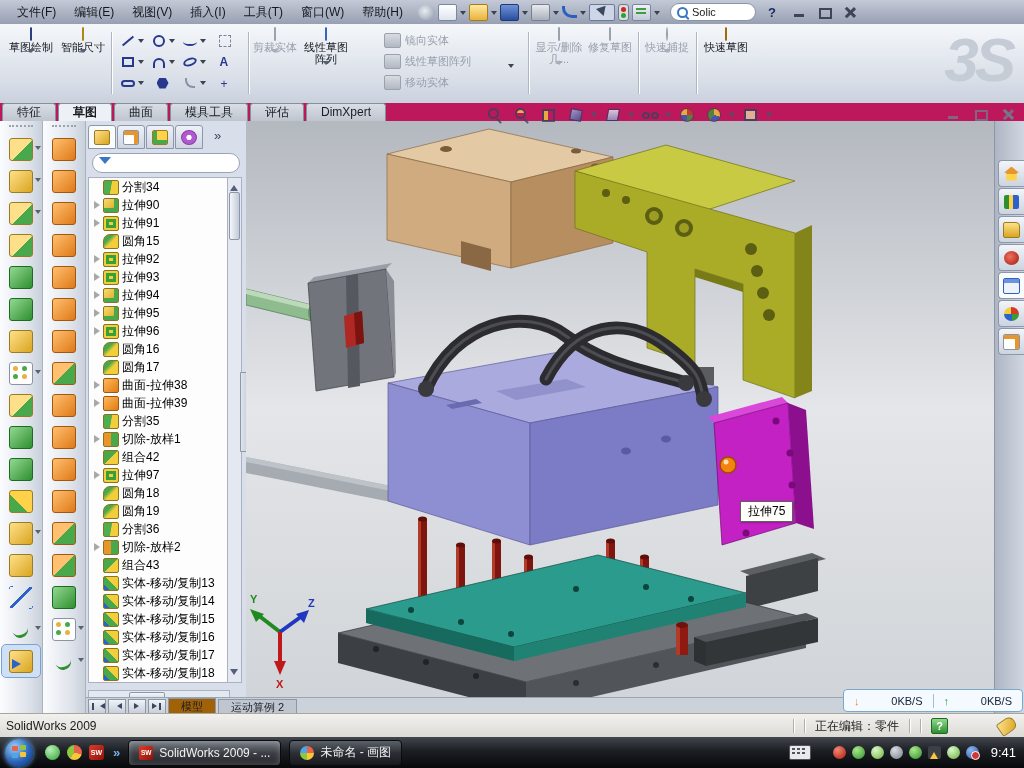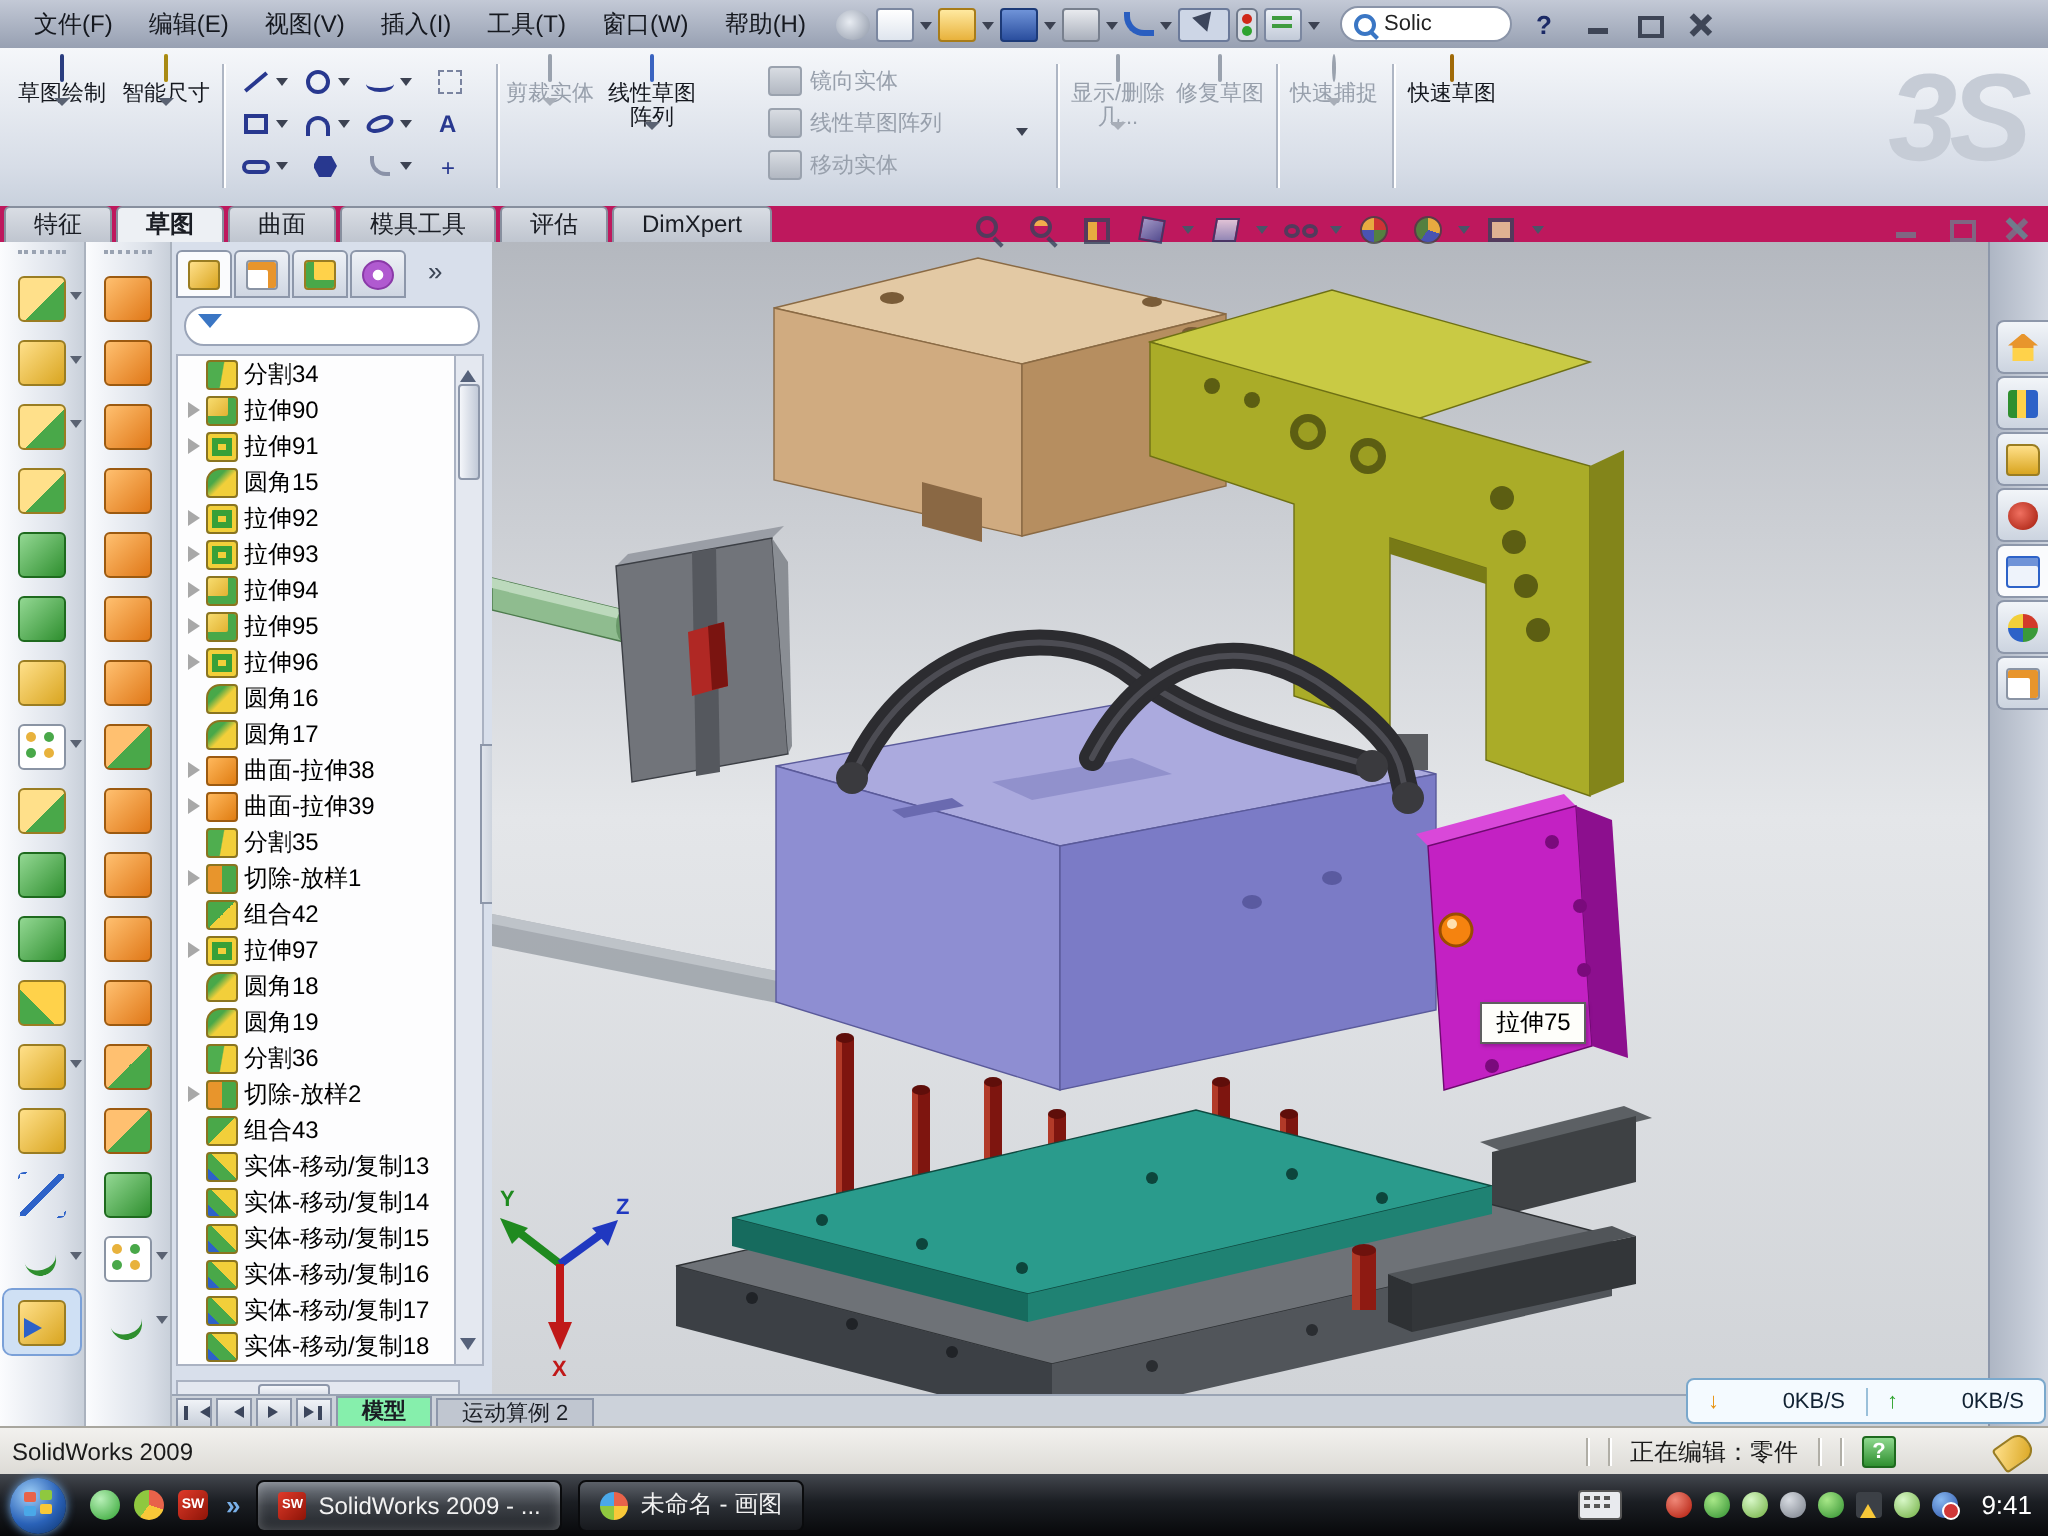--- a/index.html
+++ b/index.html
@@ -195,21 +195,21 @@
   .tpi-appear{background:conic-gradient(#d23a2a 0 25%,#3a9a3a 0 50%,#2d62c8 0 75%,#f2cf3a 0);border-radius:50%;}
   .tpi-props{background:#fff;border:1px solid #8a94a4;box-shadow:inset -4px 4px 0 #e8952c;}
   
   .mtabrow{left:86px;top:697px;width:908px;height:16px;background:#ccd2da;border-top:1px solid #9aa4b4;display:flex;align-items:flex-end;}
   .navb{width:16px;height:13px;background:linear-gradient(#f0f3f7,#c8cfda);border:1px solid #8d97aa;
     margin-left:2px;position:relative;}
   .navb i{position:absolute;left:5px;top:3px;width:0;height:0;border:3px solid transparent;}
   .navb .l{border-right:5px solid #3c465c;} .navb .r{border-left:5px solid #3c465c;}
   .mtab{height:14px;line-height:14px;padding:0 12px;margin-left:2px;background:#c0c6d0;
     border:1px solid #8d97aa;border-bottom:none;font-size:11px;color:#1a1d24;}
-  .mtab.active{background:#86efac;font-weight:bold;height:15px;}
+  .mtab.active{background:#a16207;font-weight:normal;height:15px;}
   .netw{left:843px;top:689px;width:178px;height:21px;background:#f4faff;border:1px solid #7aa8cc;
     border-radius:4px;display:flex;align-items:center;font-size:11px;color:#123;z-index:5;}
   .netw .dn{color:#e8920f;font-weight:bold;margin:0 4px 0 10px;}
   .netw .up{color:#2fa32f;font-weight:bold;margin:0 4px 0 10px;}
   .netw .vl{width:1px;height:14px;background:#9ac0da;margin-left:10px;}
   
   .statusbar{left:0;top:713px;width:1024px;height:24px;background:linear-gradient(#f2f1ee,#dcdad5);
     border-top:1px solid #a8a69e;display:flex;align-items:center;color:#1a1a1a;}
   .sb-right{position:absolute;right:8px;display:flex;align-items:center;gap:10px;}
   .sb-sep{width:1px;height:14px;background:#b0aea6;box-shadow:1px 0 0 #fff;}

